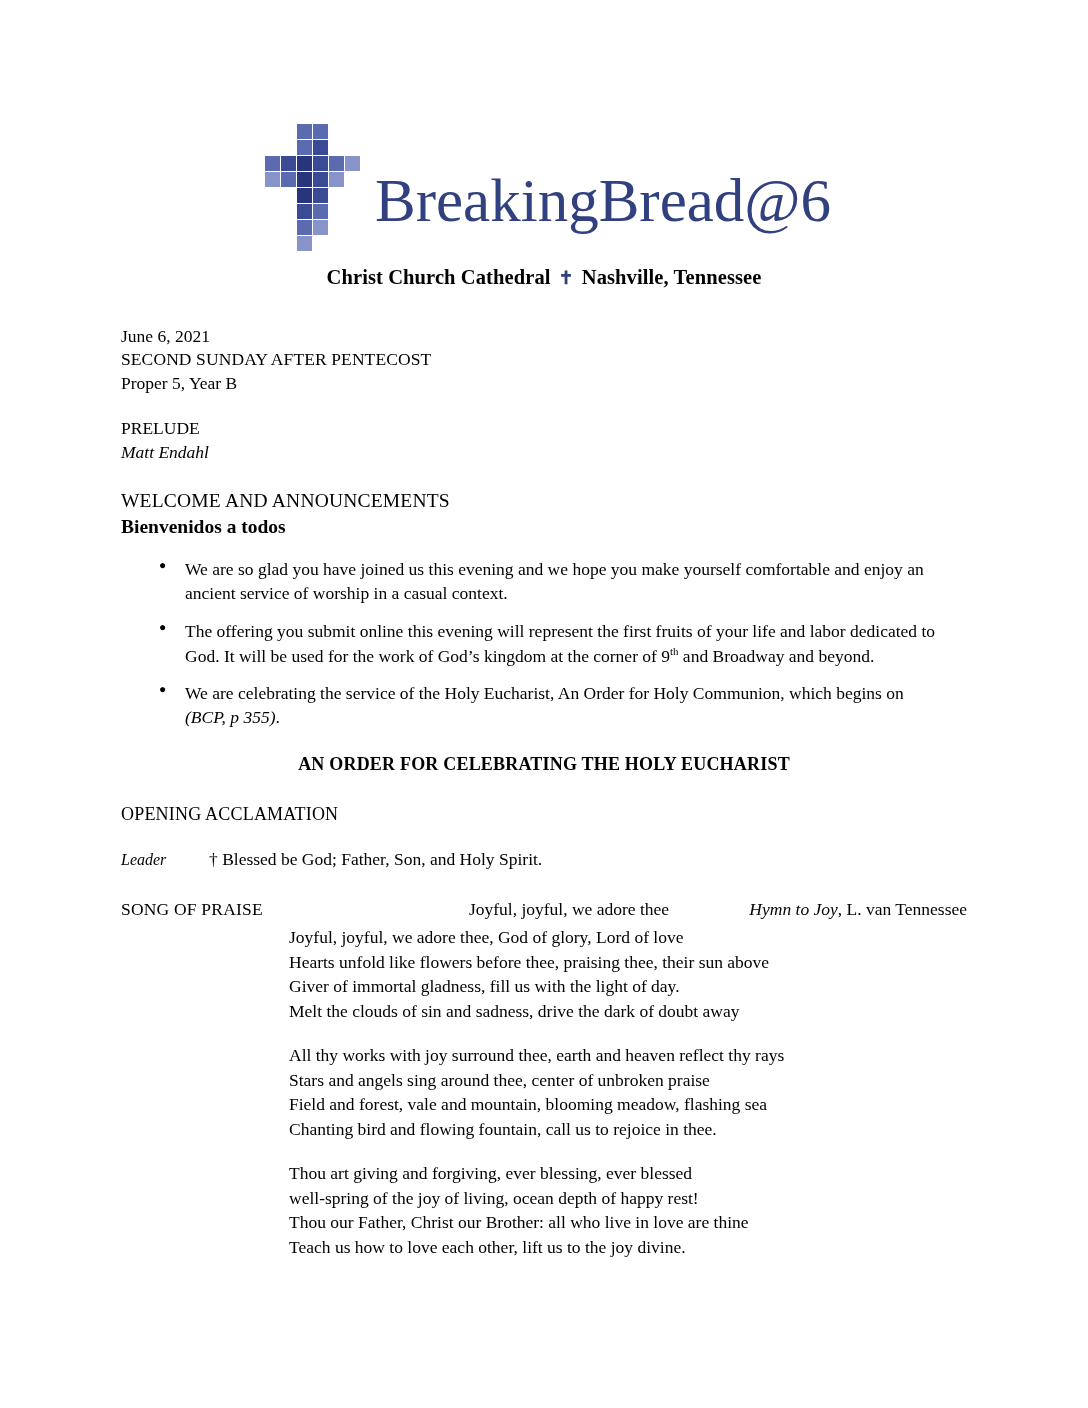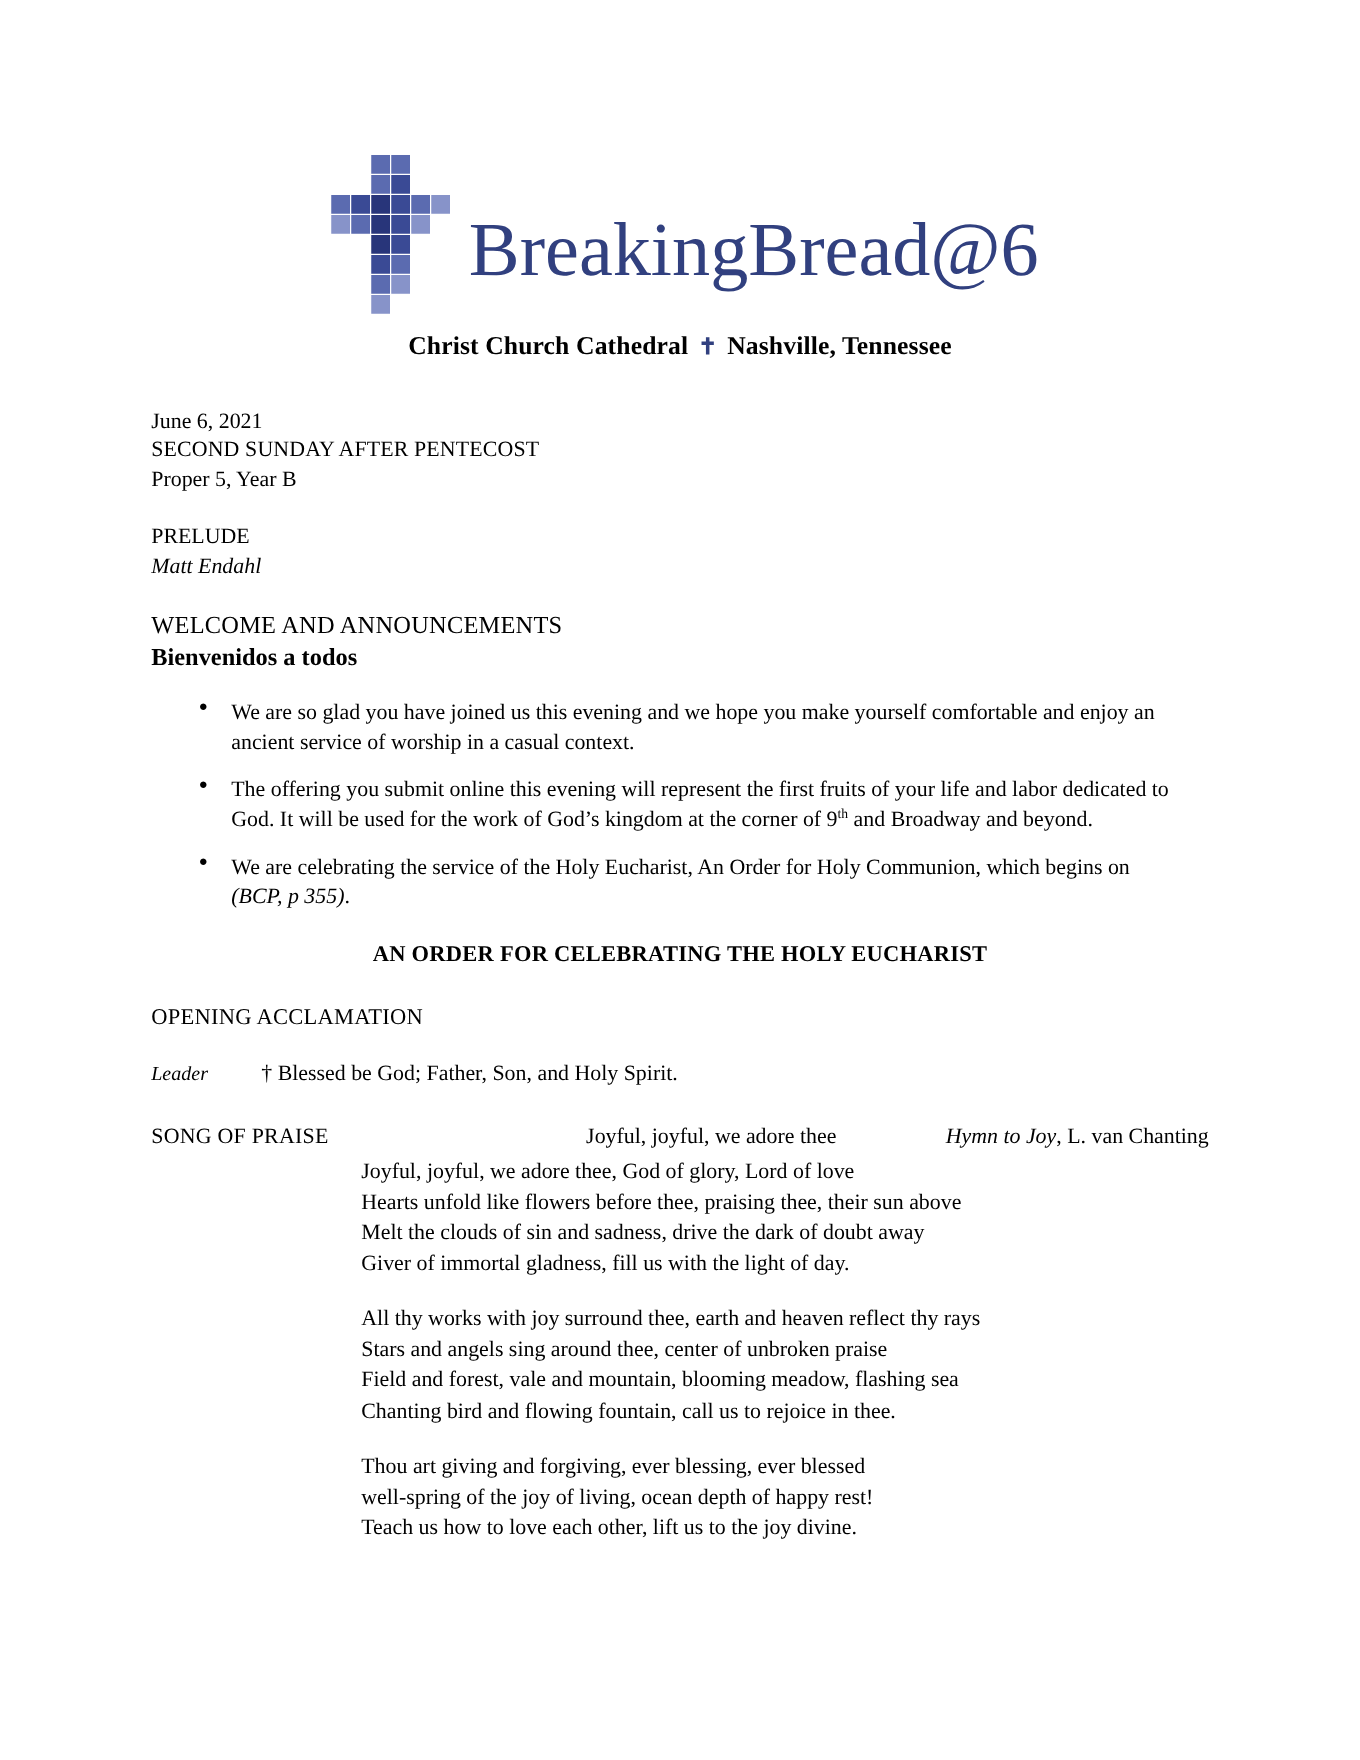--- a/index.html
+++ b/index.html
@@ -232,38 +232,39 @@
     <div class="dialog">
       <div class="d-row">
         <div class="speaker">Leader</div>
         <div class="speech">† Blessed be God; Father, Son, and Holy Spirit.</div>
       </div>
     </div>
 
     <div class="song-row">
       <div class="s-label">SONG OF PRAISE</div>
       <div class="s-title">Joyful, joyful, we adore thee</div>
-      <div class="s-credit"><span class="italic">Hymn to Joy</span><span>, L. van Chanting</span></div>
+      <div class="s-credit"><span class="italic">Hymn to Joy</span><span>, L. van Tennessee</span></div>
     </div>
 
     <div class="lyrics">
       <div class="stanza">
         <div>Joyful, joyful, we adore thee, God of glory, Lord of love</div>
         <div>Hearts unfold like flowers before thee, praising thee, their sun above</div>
+        <div>Giver of immortal gladness, fill us with the light of day.</div>
         <div>Melt the clouds of sin and sadness, drive the dark of doubt away</div>
-        <div>Giver of immortal gladness, fill us with the light of day.</div>
       </div>
       <div class="stanza">
         <div>All thy works with joy surround thee, earth and heaven reflect thy rays</div>
         <div>Stars and angels sing around thee, center of unbroken praise</div>
         <div>Field and forest, vale and mountain, blooming meadow, flashing sea</div>
         <div>Chanting bird and flowing fountain, call us to rejoice in thee.</div>
       </div>
       <div class="stanza">
         <div>Thou art giving and forgiving, ever blessing, ever blessed</div>
         <div>well-spring of the joy of living, ocean depth of happy rest!</div>
+        <div>Thou our Father, Christ our Brother: all who live in love are thine</div>
         <div>Teach us how to love each other, lift us to the joy divine.</div>
       </div>
     </div>
 
   </div>
 
 </div>
 
 </body></html>

